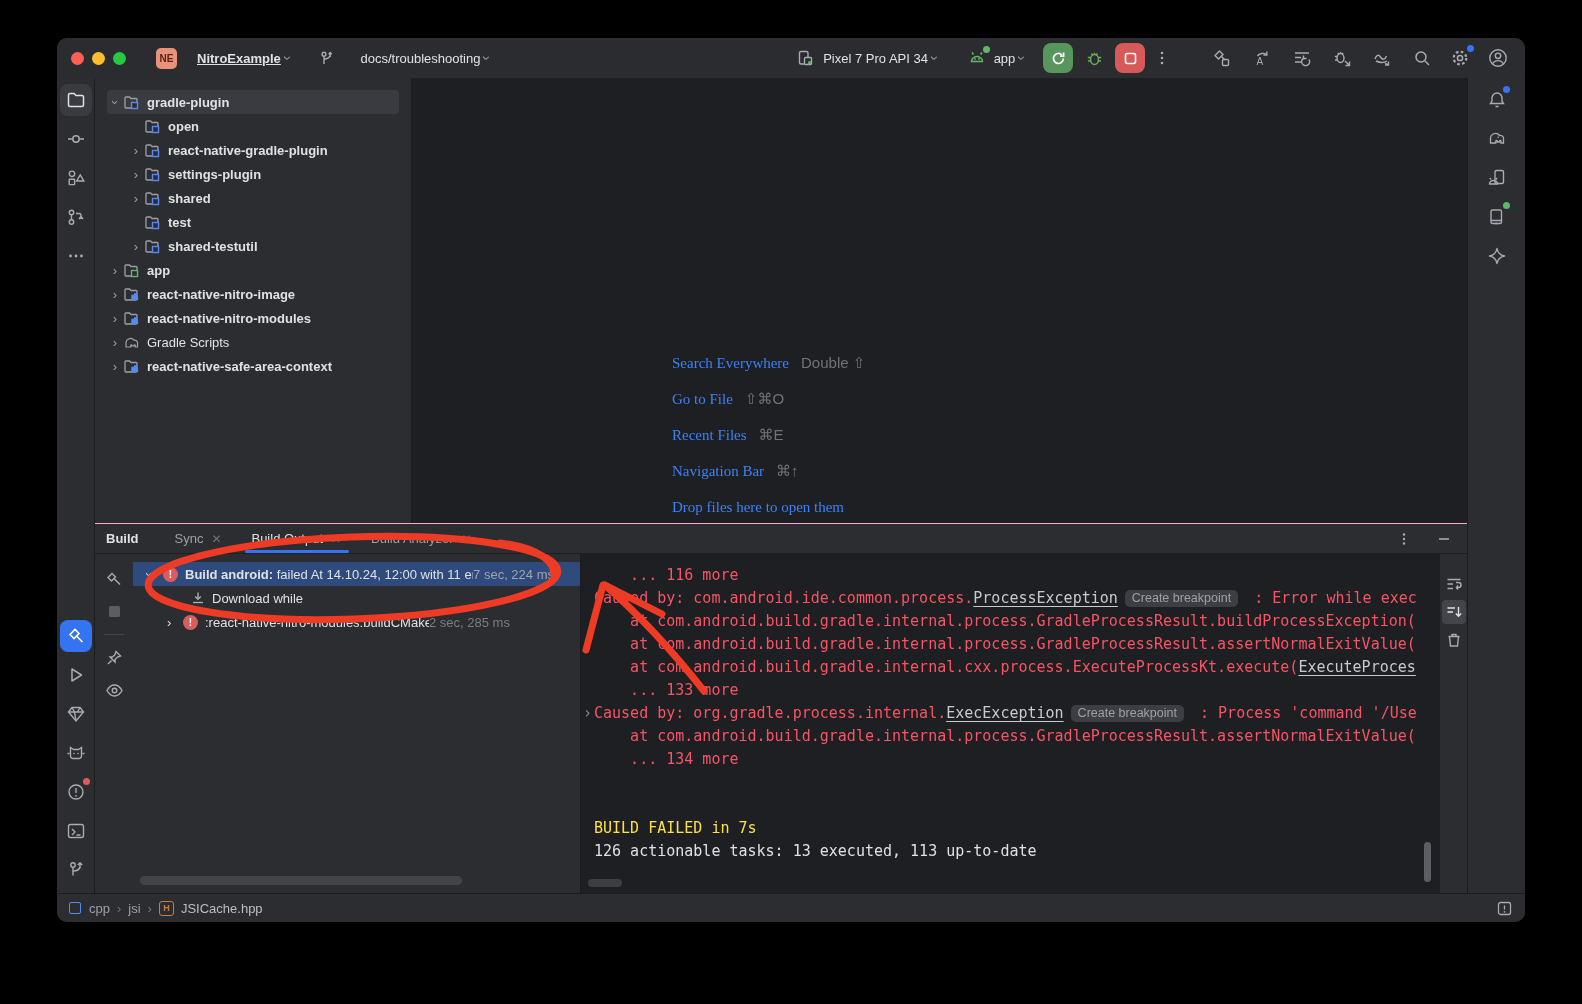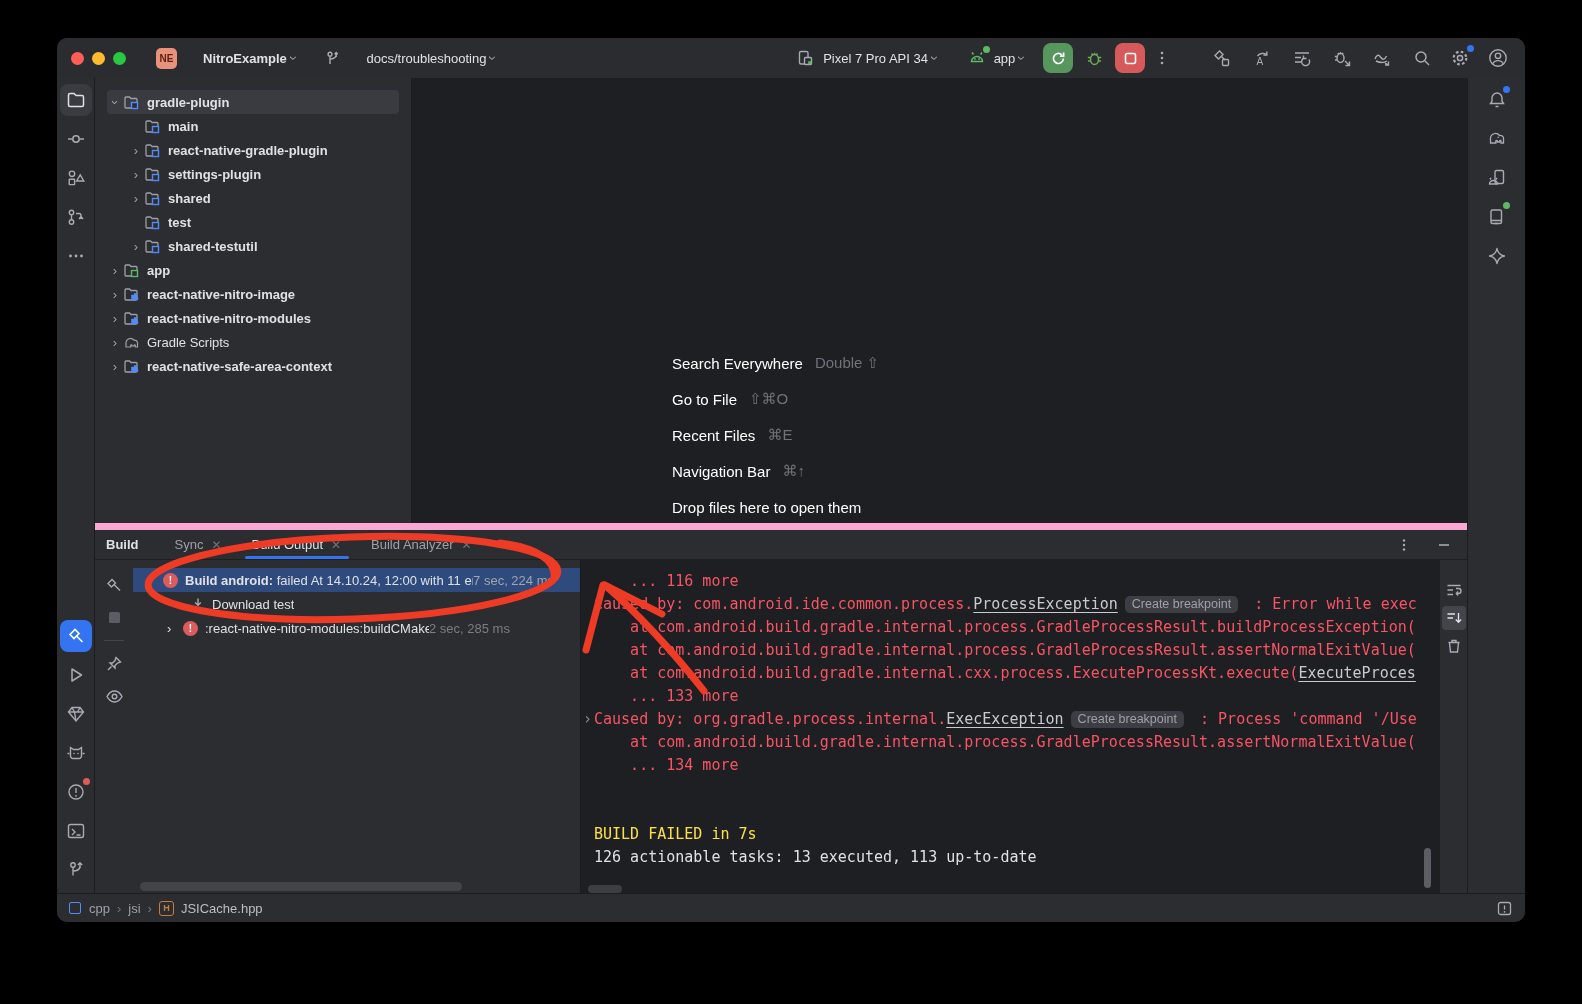--- a/index.html
+++ b/index.html
@@ -6,21 +6,21 @@
     font-family:"Liberation Sans",sans-serif;-webkit-font-smoothing:antialiased;}
   #window{position:absolute;left:57px;top:38px;width:1468px;height:884px;background:#1e1f22;
     border-radius:10px;overflow:hidden;box-shadow:0 20px 60px rgba(0,0,0,.6);}
   
   #titlebar{position:absolute;left:0;top:0;width:1468px;height:40px;background:#2a2c2f;
     display:flex;align-items:center;padding:0 14px;box-sizing:border-box;color:#dfe1e5;font-size:13px;}
   .tl{width:13px;height:13px;border-radius:50%;margin-right:8px;}
   .tl.red{background:#ff5f57}.tl.yel{background:#febc2e}.tl.grn{background:#28c840}
   #proj-badge{width:21px;height:21px;border-radius:5px;background:#e8927c;color:#5f2214;
     font-size:10px;font-weight:bold;display:flex;align-items:center;justify-content:center;margin-left:22px;}
-  .tb-name{font-weight:bold;margin-left:26px;}
+  .tb-name{font-weight:bold;margin-left:20px;text-decoration:underline;}
   .chev{display:inline-block;color:#9da0a8;font-size:14px;transform:rotate(90deg);margin-left:5px;line-height:1;}
   .chev::before{content:"›";}
   .tb-group{display:flex;align-items:center;}
   .tb-ic{display:flex;align-items:center;justify-content:center;width:26px;height:26px;color:#a8abb3;}
   .tb-ic svg{display:block}
   .sq-btn{width:30px;height:30px;border-radius:8px;display:flex;align-items:center;justify-content:center;}
   .run-btn{background:#57965c;}
   .stop-btn{background:#d75a5a;}
   .dot{width:7px;height:7px;border-radius:50%;position:absolute;}
   
@@ -44,24 +44,24 @@
   .tchev.closed::before{content:"›";}
   .prow.sel{background:#393b40;}
   .ticon{width:17px;height:17px;margin-right:7px;flex:none;position:relative;color:#9da0a8;}
   .tlabel{font-weight:600;white-space:nowrap;}
   .tlabel.normal{font-weight:400;}
   .lv2{padding-left:21px;}
   
   #editor{position:absolute;left:355px;top:40px;width:1055px;height:445px;background:#1e1f22;}
   #shortcuts{position:absolute;left:260px;top:274px;font-size:15px;}
   .sc-row{margin-bottom:14px;height:22px;display:flex;align-items:center;}
-  .sc-label{color:#ffffff;}
+  .sc-label{color:#3b82f6;font-family:Liberation Serif, serif;}
   .sc-keys{color:#6f737a;margin-left:12px;}
   
-  #build{position:absolute;left:38px;top:485px;width:1372px;height:370px;background:#2b2d30;box-sizing:border-box;border-top:7px solid #f9a8d4;}
+  #build{position:absolute;left:38px;top:485px;width:1372px;height:370px;background:#2b2d30;box-sizing:border-box;border-top:1px solid #f9a8d4;}
   #build-header{position:absolute;left:0;top:0;width:100%;height:30px;display:flex;align-items:center;
     color:#9da0a8;font-size:13px;border-bottom:1px solid #1e1f22;box-sizing:border-box;}
   #build-title{color:#dfe1e5;font-weight:bold;margin-left:11px;}
   .tab{display:flex;align-items:center;height:100%;position:relative;margin-left:30px;}
   .tab:first-of-type{margin-left:36px;}
   .tab.active{color:#dfe1e5;}
   .tab-close{margin-left:8px;color:#70747c;font-size:12px;}
   .tab-close::before{content:"✕";}
   .tab.active::after{content:"";position:absolute;left:-6px;right:-8px;bottom:0;height:3px;border-radius:2px;background:#3574f0;}
   #build-hdr-right{margin-left:auto;display:flex;align-items:center;margin-right:10px;color:#a8abb3;}
@@ -337,21 +337,21 @@
         <span class="tlabel">gradle-plugin</span>
       </div>
       <div class="prow lv2">
         <span class="tchev"></span>
         <span class="ticon">
           <svg width="17" height="17" viewBox="0 0 17 17" fill="none" stroke="currentColor" stroke-width="1.3">
             <path d="M2 4 a1 1 0 0 1 1-1 h3.5 l1.5 1.5 h5 a1 1 0 0 1 1 1 V13 a1 1 0 0 1 -1 1 H3 a1 1 0 0 1 -1-1 Z"></path>
             <rect x="8.5" y="8.5" width="6" height="6" fill="#2b2d30" stroke="#548af7" stroke-width="1.4"></rect>
           </svg>
         </span>
-        <span class="tlabel">main</span>
+        <span class="tlabel">open</span>
       </div>
       <div class="prow lv2">
         <span class="tchev closed"></span>
         <span class="ticon">
           <svg width="17" height="17" viewBox="0 0 17 17" fill="none" stroke="currentColor" stroke-width="1.3">
             <path d="M2 4 a1 1 0 0 1 1-1 h3.5 l1.5 1.5 h5 a1 1 0 0 1 1 1 V13 a1 1 0 0 1 -1 1 H3 a1 1 0 0 1 -1-1 Z"></path>
             <rect x="8.5" y="8.5" width="6" height="6" fill="#2b2d30" stroke="#548af7" stroke-width="1.4"></rect>
           </svg>
         </span>
         <span class="tlabel">react-native-gradle-plugin</span>
@@ -574,21 +574,21 @@
         </span>
         <span class="dur" style="margin-right:26px;color:#a2a5ab">7 sec, 224 ms</span>
       </div>
       <div class="brow" style="padding-left:56px">
         <span class="bt-ic" style="margin:0 6px 0 0;width:17px;height:17px">
           <svg width="16" height="16" viewBox="0 0 16 16" fill="none" stroke="#a8abb3" stroke-width="1.4">
             <path d="M8 2.5 V9 M5.2 6.5 L8 9.3 L10.8 6.5"></path>
               <path d="M3 12.5 h10"></path>
           </svg>
         </span>
-        <span class="rowtext">Download test</span>
+        <span class="rowtext">Download while</span>
       </div>
       <div class="brow" style="padding-left:34px">
         <span class="tchev closed" style="width:16px;flex:none"></span>
         <span class="err-ic">!</span>
         <span class="rowtext" style="max-width:224px">:react-native-nitro-modules:buildCMakeDebu</span>
         <span class="dur">2 sec, 285 ms</span>
       </div>
     </div>
 
     <div id="console">

